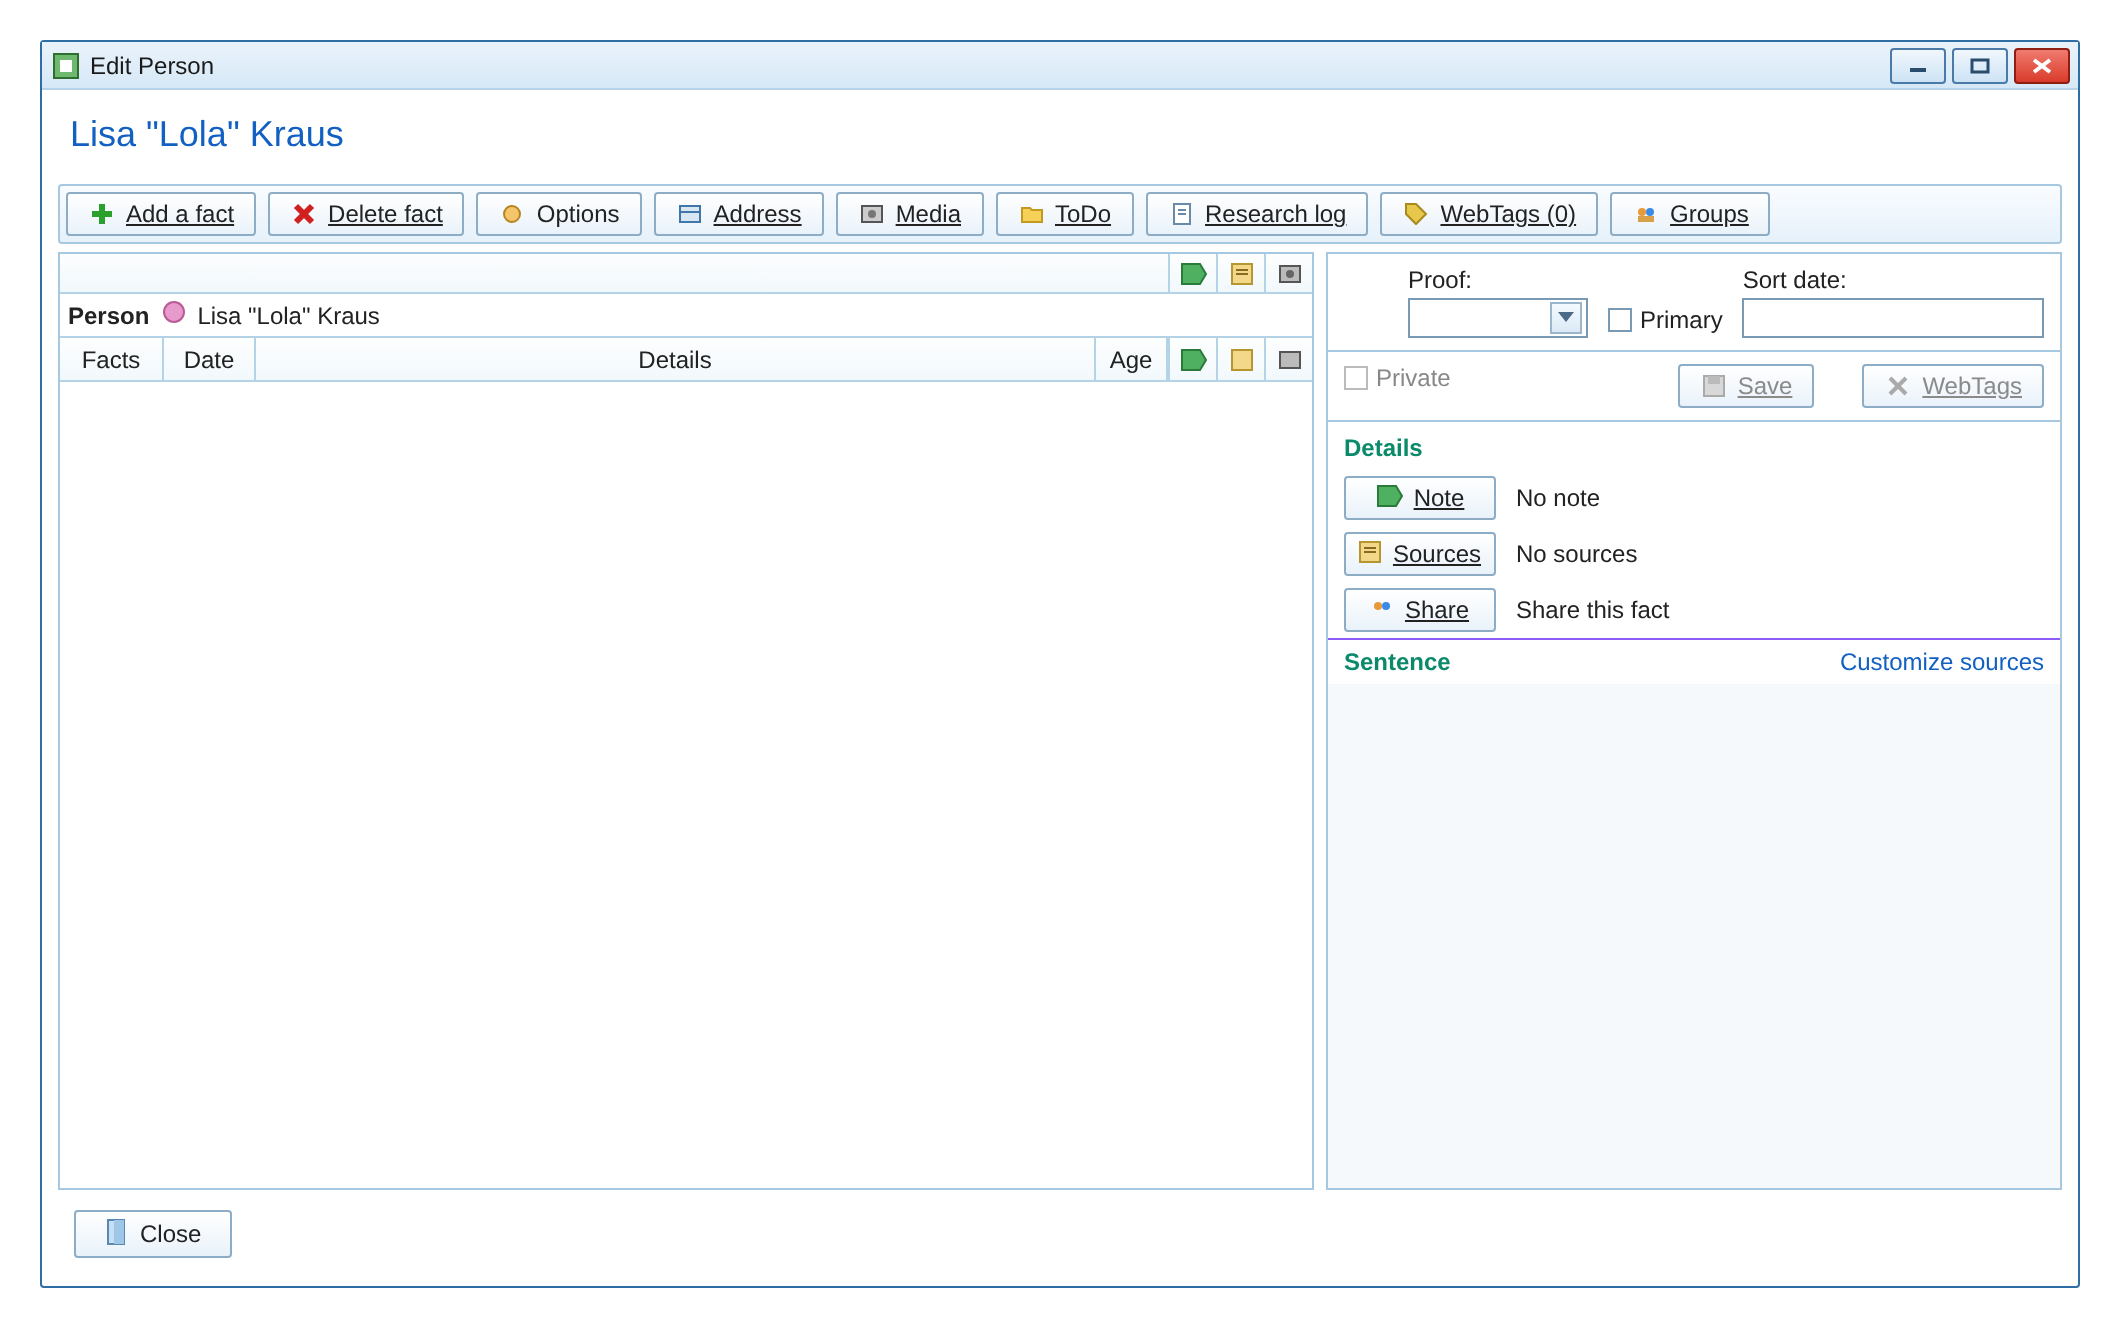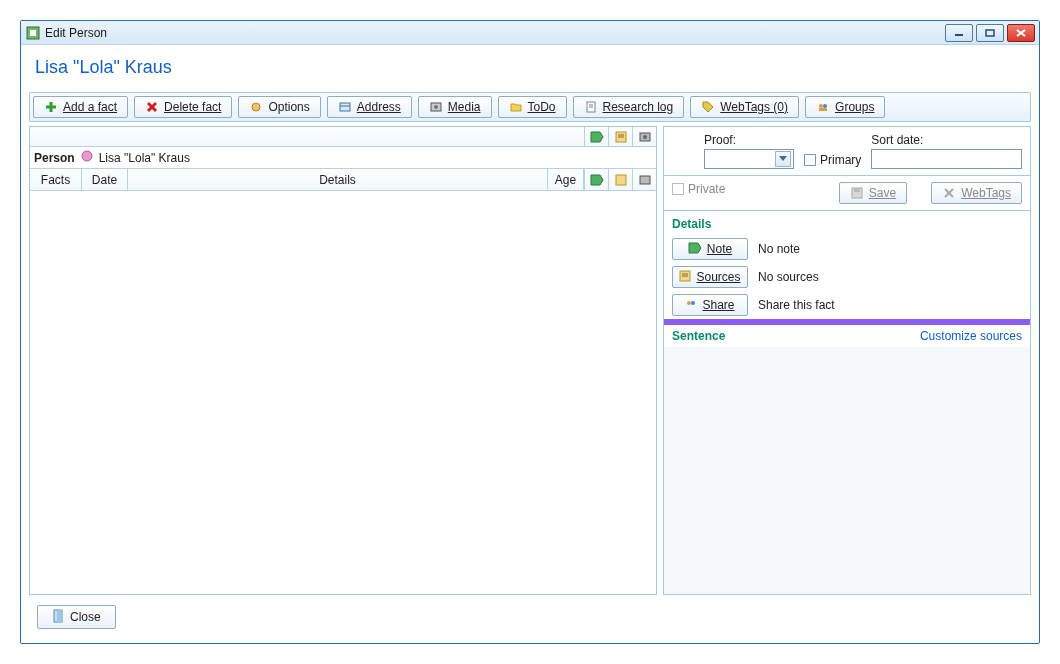--- a/index.html
+++ b/index.html
@@ -48,21 +48,21 @@
   .chk .box { width:12px; height:12px; border:1px solid #7a99b3; background:#fff; }
   .textin { height:20px; border:1px solid #7a99b3; background:#fff; }
   .rp-row2 { display:flex; align-items:flex-start; padding:6px 8px; gap:24px; border-bottom:1px solid #a6c8e0; }
   .rp-row2 .sp { flex:1; }
   .btn { height:22px; border:1px solid #8dadc7; background:linear-gradient(#fff,#e9f2fa); border-radius:2px; display:flex; align-items:center; gap:5px; padding:0 10px; }
   .btn.disabled { color:#8a8a8a; }
   .btn .ic { width:14px; height:14px; display:flex; align-items:center; justify-content:center; }
   .section-head { color:#0a8a6a; font-weight:bold; padding:6px 8px 4px 8px; }
   .detail-row { display:flex; align-items:center; gap:10px; padding:3px 8px; }
   .detail-btn { height:22px; width:76px; border:1px solid #8dadc7; background:linear-gradient(#fff,#e9f2fa); border-radius:2px; display:flex; align-items:center; justify-content:center; gap:5px; }
-  .sentence-head { display:flex; align-items:center; border-top:6px solid #8b5cf6; padding:4px 8px; }
+  .sentence-head { display:flex; align-items:center; border-top:1px solid #8b5cf6; padding:4px 8px; }
   .sentence-head .t { color:#0a8a6a; font-weight:bold; flex:1; }
   .sentence-head .link { color:#1260c2; }
   .rp-body { flex:1; background:#f5f9fc; }
   
   .footer { display:flex; align-items:center; padding:6px 8px; border-top:0px; }
   .footer .le { flex:1; }
   .closebtn { height:24px; border:1px solid #8dadc7; background:linear-gradient(#fff,#e9f2fa); border-radius:2px; display:flex; align-items:center; gap:6px; padding:0 14px; }
   .gray { color:#888; }
 </style>
 </head>

